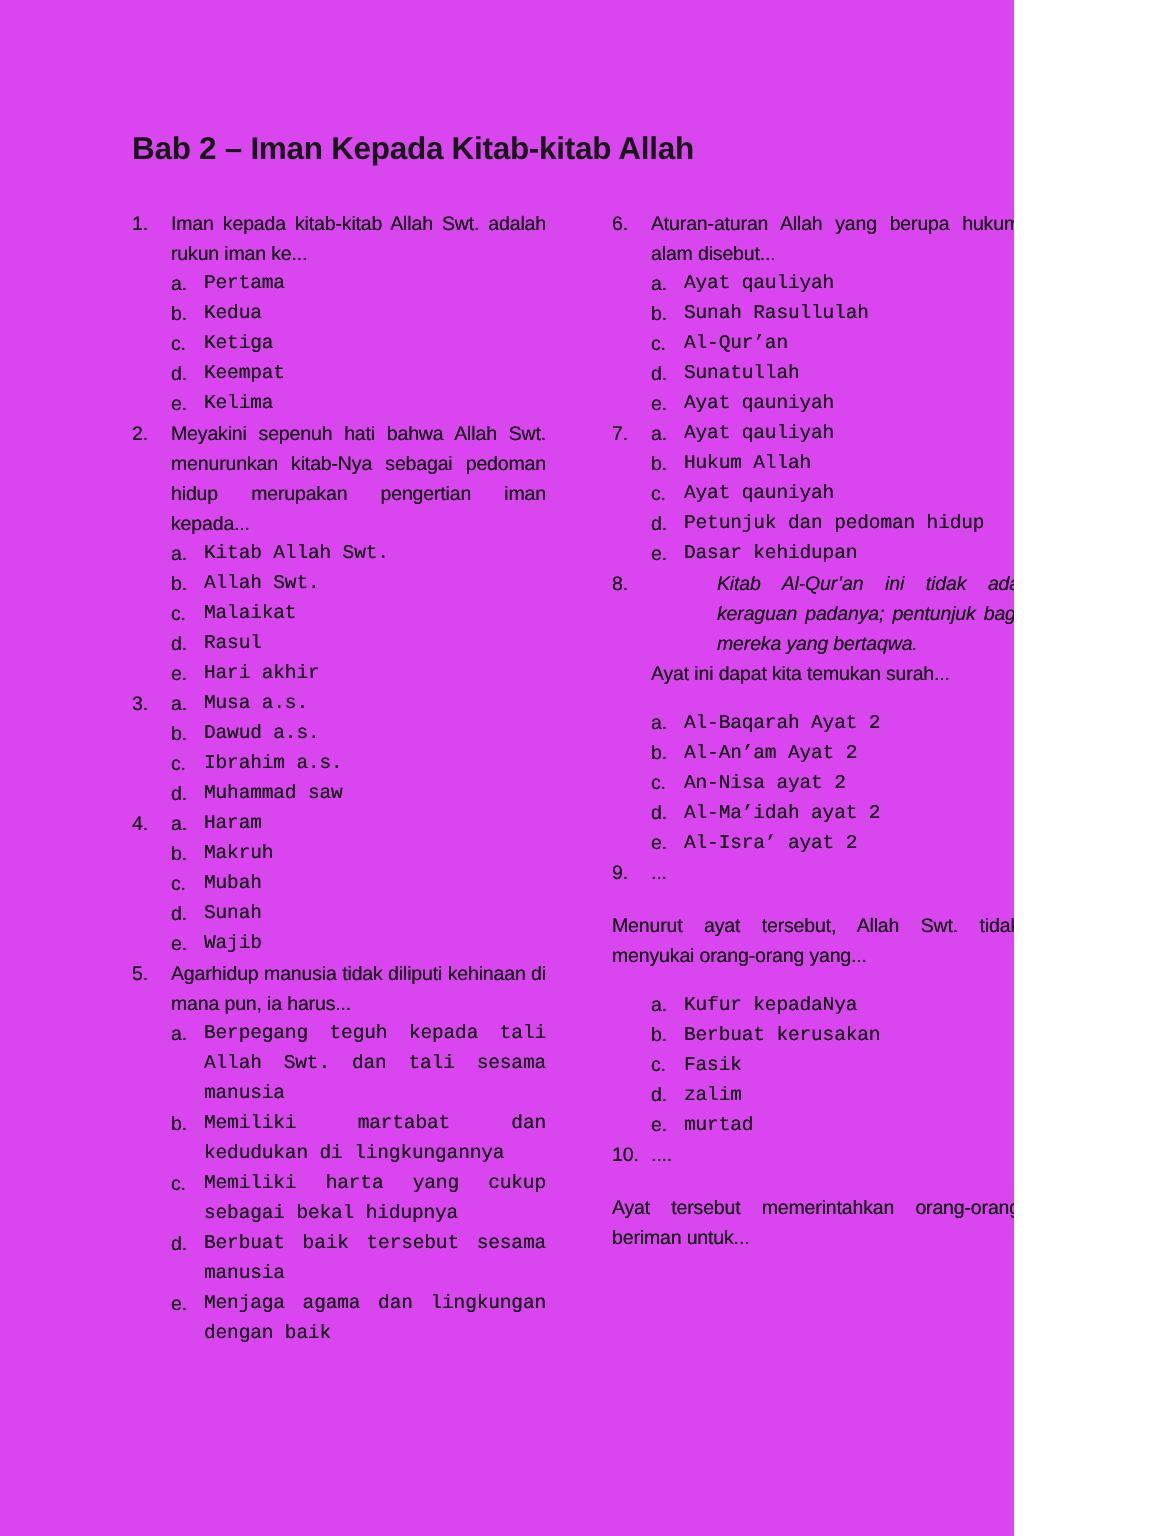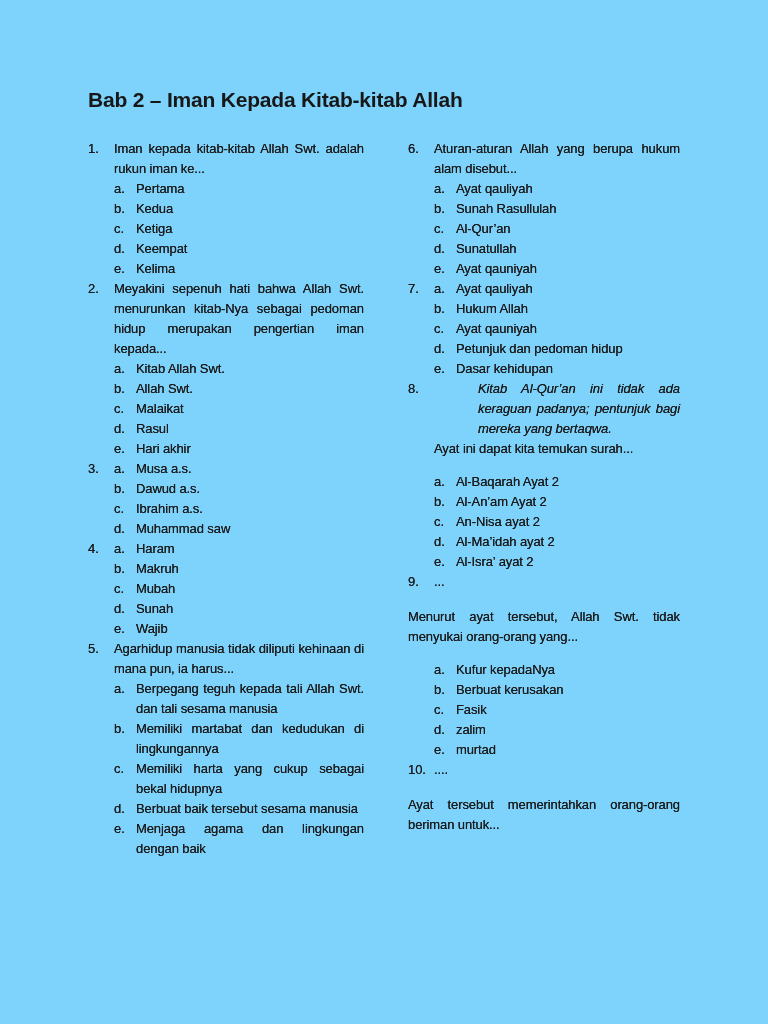--- a/index.html
+++ b/index.html
@@ -5,22 +5,22 @@
   html, body { margin: 0; padding: 0; }
   body {
     width: 768px; height: 1024px;
     background: #ffffff;
     font-family: "Liberation Sans", sans-serif;
     color: #1c1c1c;
     -webkit-font-smoothing: antialiased;
   }
   .page {
     position: relative;
-    width: 768px; height: 1024px;
-    background: #7dd3fc;
+    width: 676px; height: 1024px;
+    background: #d946ef;
     overflow: hidden;
   }
   .doc-title {
     position: absolute;
     left: 88px; top: 88px;
     margin: 0;
     font-size: 21px;
     font-weight: 700;
     letter-spacing: -0.2px;
     color: #171717;
@@ -58,21 +58,21 @@
   .q-text.italic { font-style: italic; margin-left: 44px; }
   .q-text.gap-top { }
   .opts { }
   .opts.gap-top { margin-top: 13px; }
   .q-main.gap-top { margin-top: 13px; }
   .opt {
     display: grid;
     grid-template-columns: 22px 1fr;
   }
   .opt-letter { grid-column: 1; }
-  .opt-text   { grid-column: 2; text-align: justify; }
+  .opt-text   { grid-column: 2; text-align: justify; font-family: Liberation Mono, monospace; }
 </style>
 </head>
 <body>
 
 <div class="page">
 
   <h1 class="doc-title">Bab 2 – Iman Kepada Kitab-kitab Allah</h1>
 
   <div class="cols">
 

